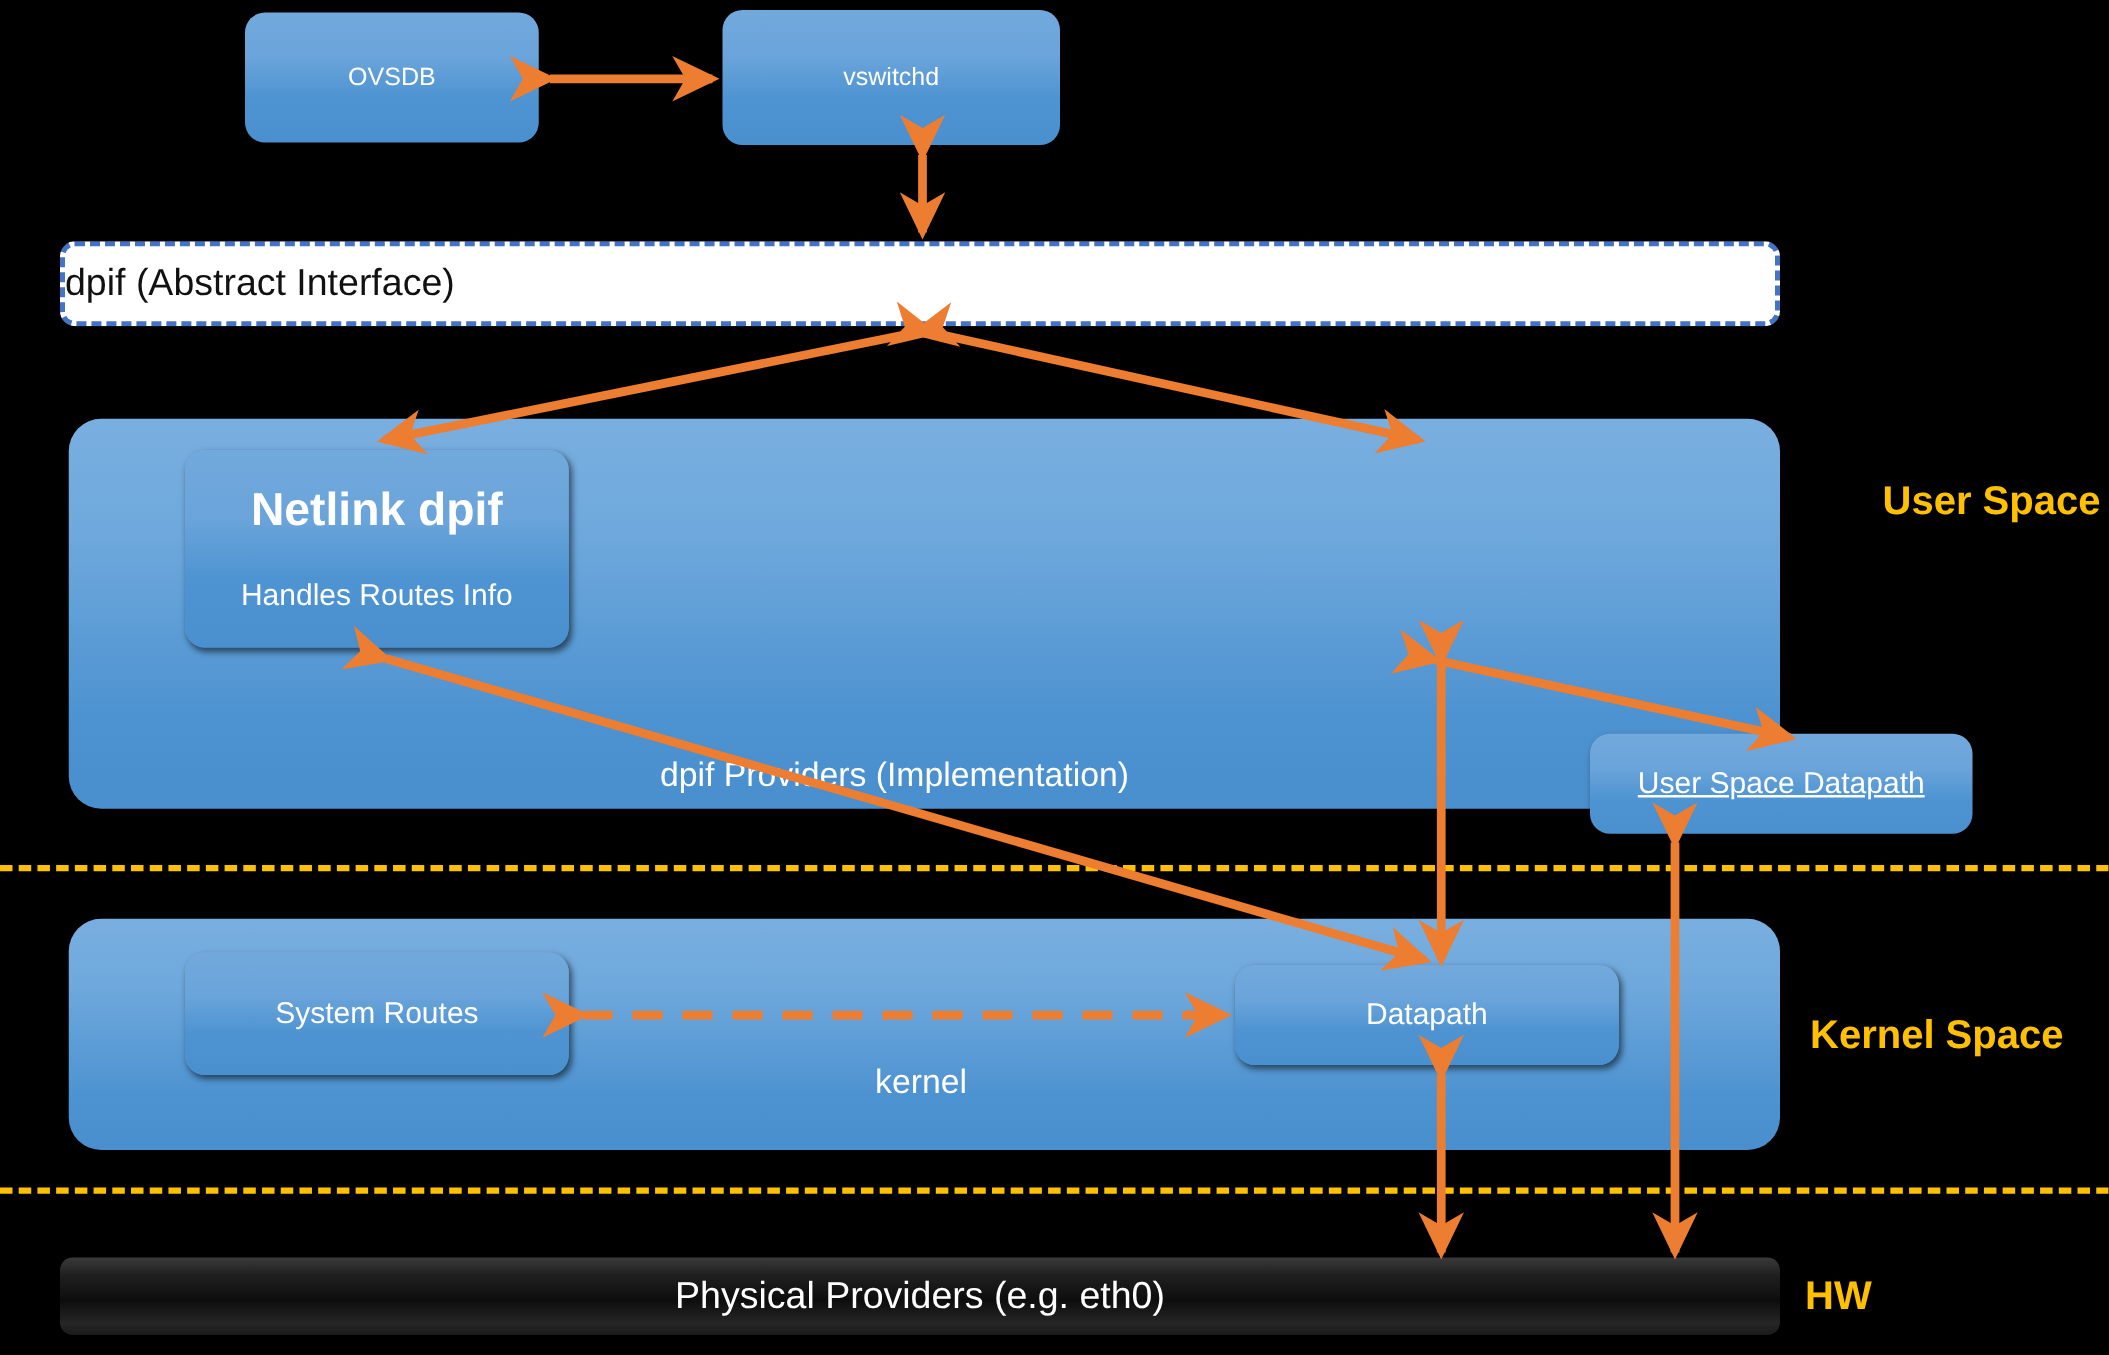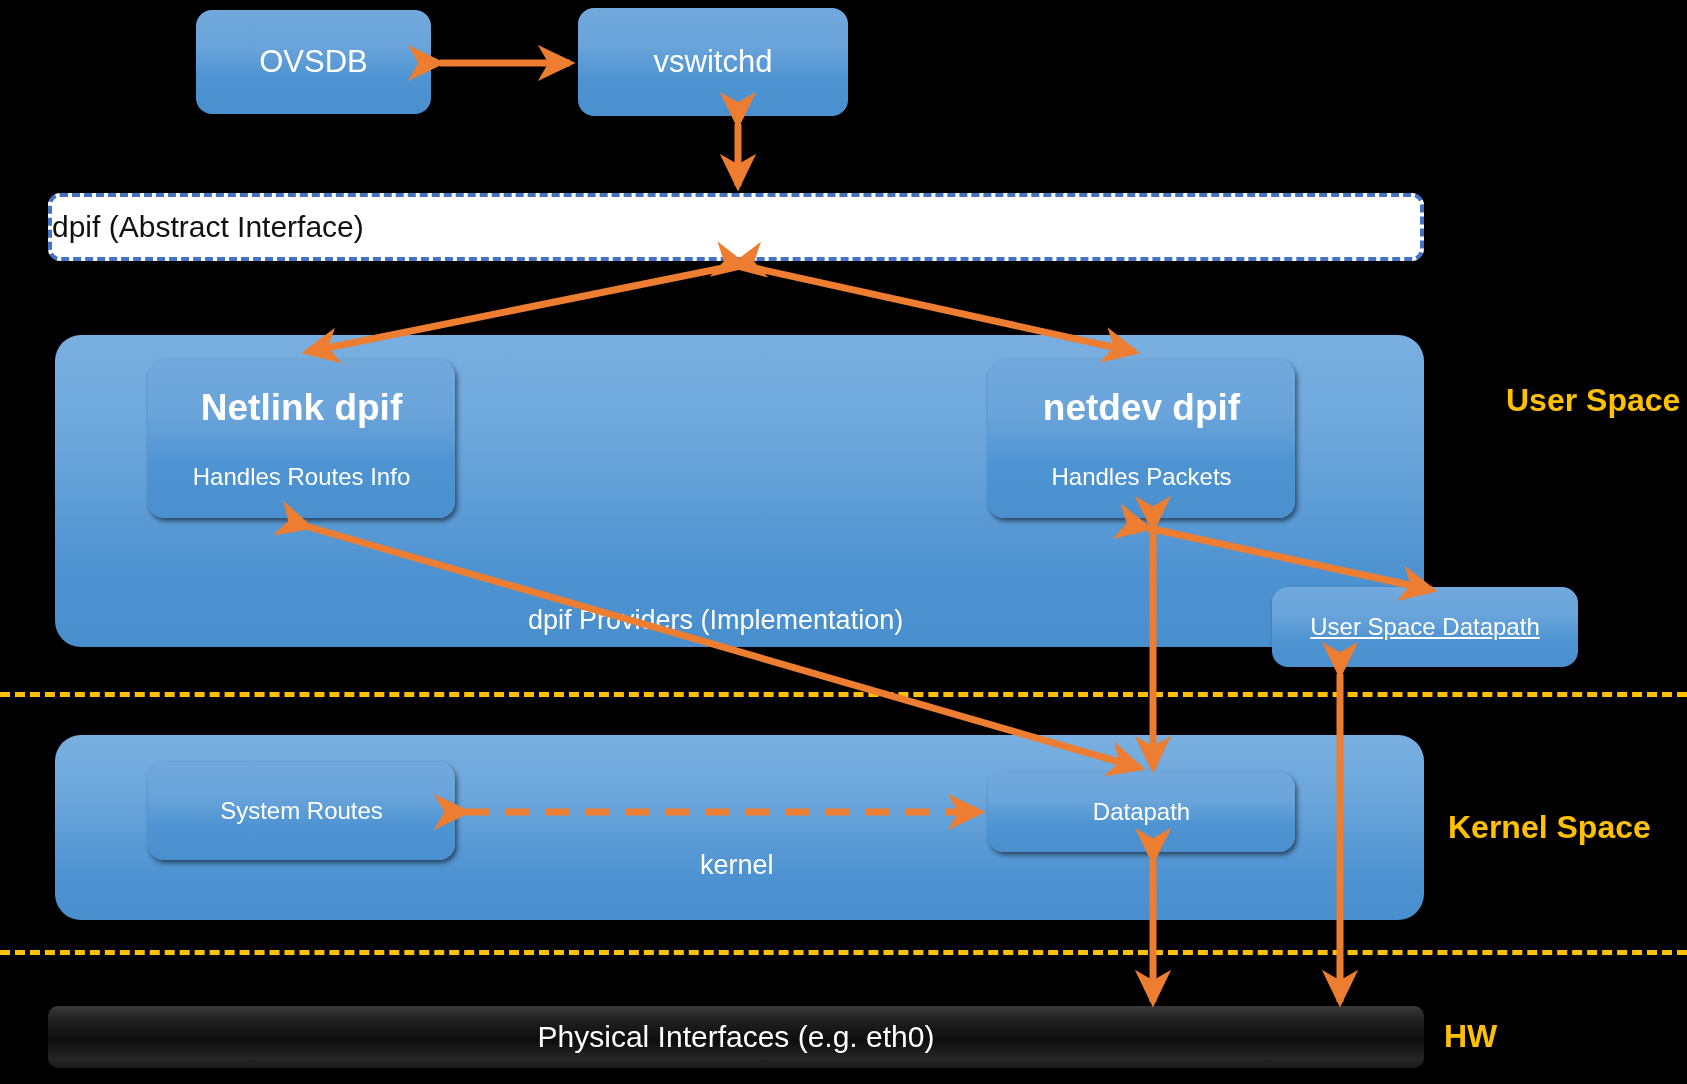--- a/index.html
+++ b/index.html
@@ -105,21 +105,21 @@
   }
   .box-sub {
     font-size: 24px;
     line-height: 1.15;
     margin-top: 34px;
   }
   .box-plain {
     font-size: 24px;
   }
   .box-big {
-    font-size: 31px;
+    font-size: 20px;
   }
   .inline-label {
     position: absolute;
     color: #ffffff;
     font-size: 27px;
     white-space: nowrap;
   }
 
   svg.arrows {
     position: absolute;
@@ -149,24 +149,20 @@
 
   <div class="container-box" style="left:55px; top:335px; width:1369px; height:312px;">
   </div>
   <div class="inline-label" style="left:528px; top:605px;">dpif Providers (Implementation)</div>
 
   <div class="blue-box" style="left:148px; top:360px; width:307px; height:158px;">
     <span class="box-title">Netlink dpif</span>
     <span class="box-sub">Handles Routes Info</span>
   </div>
 
-  <div class="blue-box" style="left:988px; top:360px; width:307px; height:158px;">
-    <span class="box-title">netdev dpif</span>
-    <span class="box-sub">Handles Packets</span>
-  </div>
 
   <div class="blue-box" style="left:1272px; top:587px; width:306px; height:80px;text-decoration:underline;">
     <span class="box-plain">User Space Datapath</span>
   </div>
 
   <div class="zone-label" style="left:1478px; top:382px;margin-left:28px;">User Space</div>
 
   <div class="sep-line" style="top:692px;"></div>
 
   <div class="container-box" style="left:55px; top:735px; width:1369px; height:185px;">
@@ -179,21 +175,21 @@
 
   <div class="blue-box" style="left:988px; top:772px; width:307px; height:80px;">
     <span class="box-plain">Datapath</span>
   </div>
 
   <div class="zone-label" style="left:1448px; top:809px;">Kernel Space</div>
 
   <div class="sep-line" style="top:950px;"></div>
 
   <div class="hw-bar">
-    <span class="label">Physical Interfaces (e.g. eth0)</span>
+    <span class="label">Physical Providers (e.g. eth0)</span>
   </div>
   <div class="zone-label" style="left:1444px; top:1018px;">HW</div>
 
   <svg class="arrows" viewBox="0 0 1687 1084" xmlns="http://www.w3.org/2000/svg">
     <defs>
       <marker id="ah" markerWidth="6" markerHeight="6" refX="4.6" refY="3" orient="auto" markerUnits="strokeWidth">
         <path d="M0,0.4 L5.4,3 L0,5.6 L1.5,3 Z" fill="#ED7D31"></path>
       </marker>
       <marker id="ah2" markerWidth="6" markerHeight="6" refX="4.6" refY="3" orient="auto" markerUnits="strokeWidth">
         <path d="M0,0.4 L5.4,3 L0,5.6 L1.5,3 Z" fill="#ED7D31"></path>

